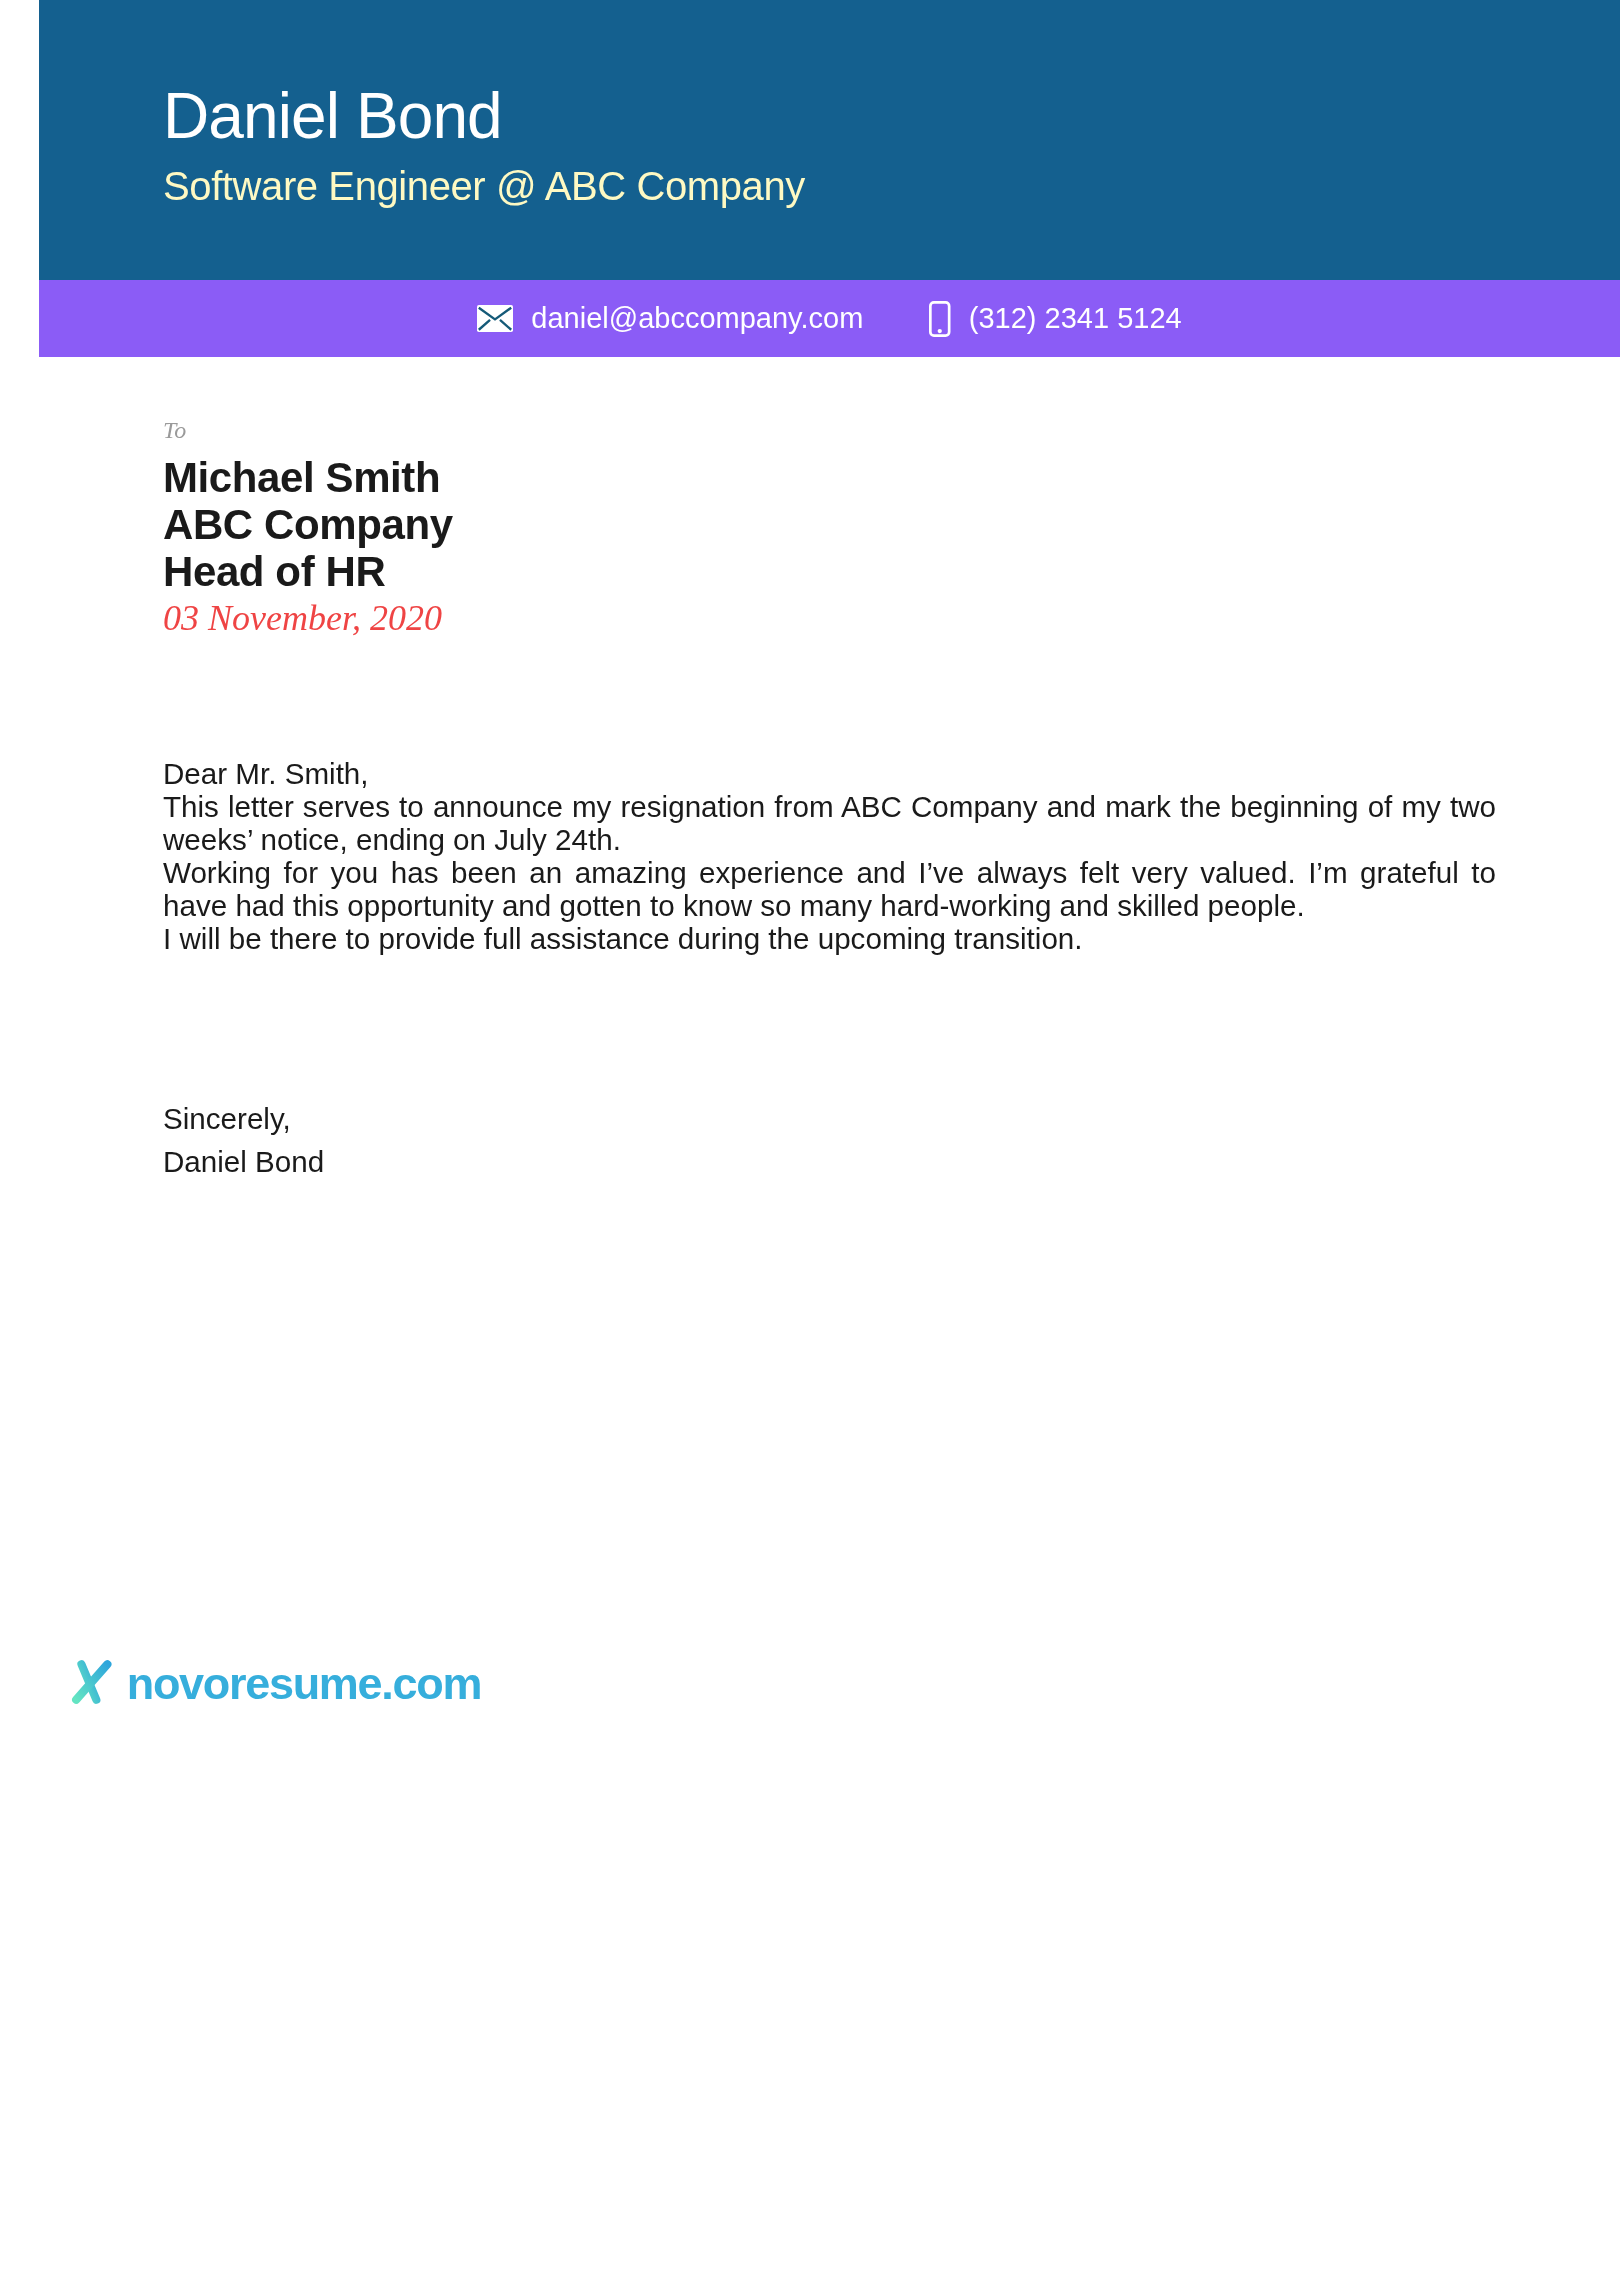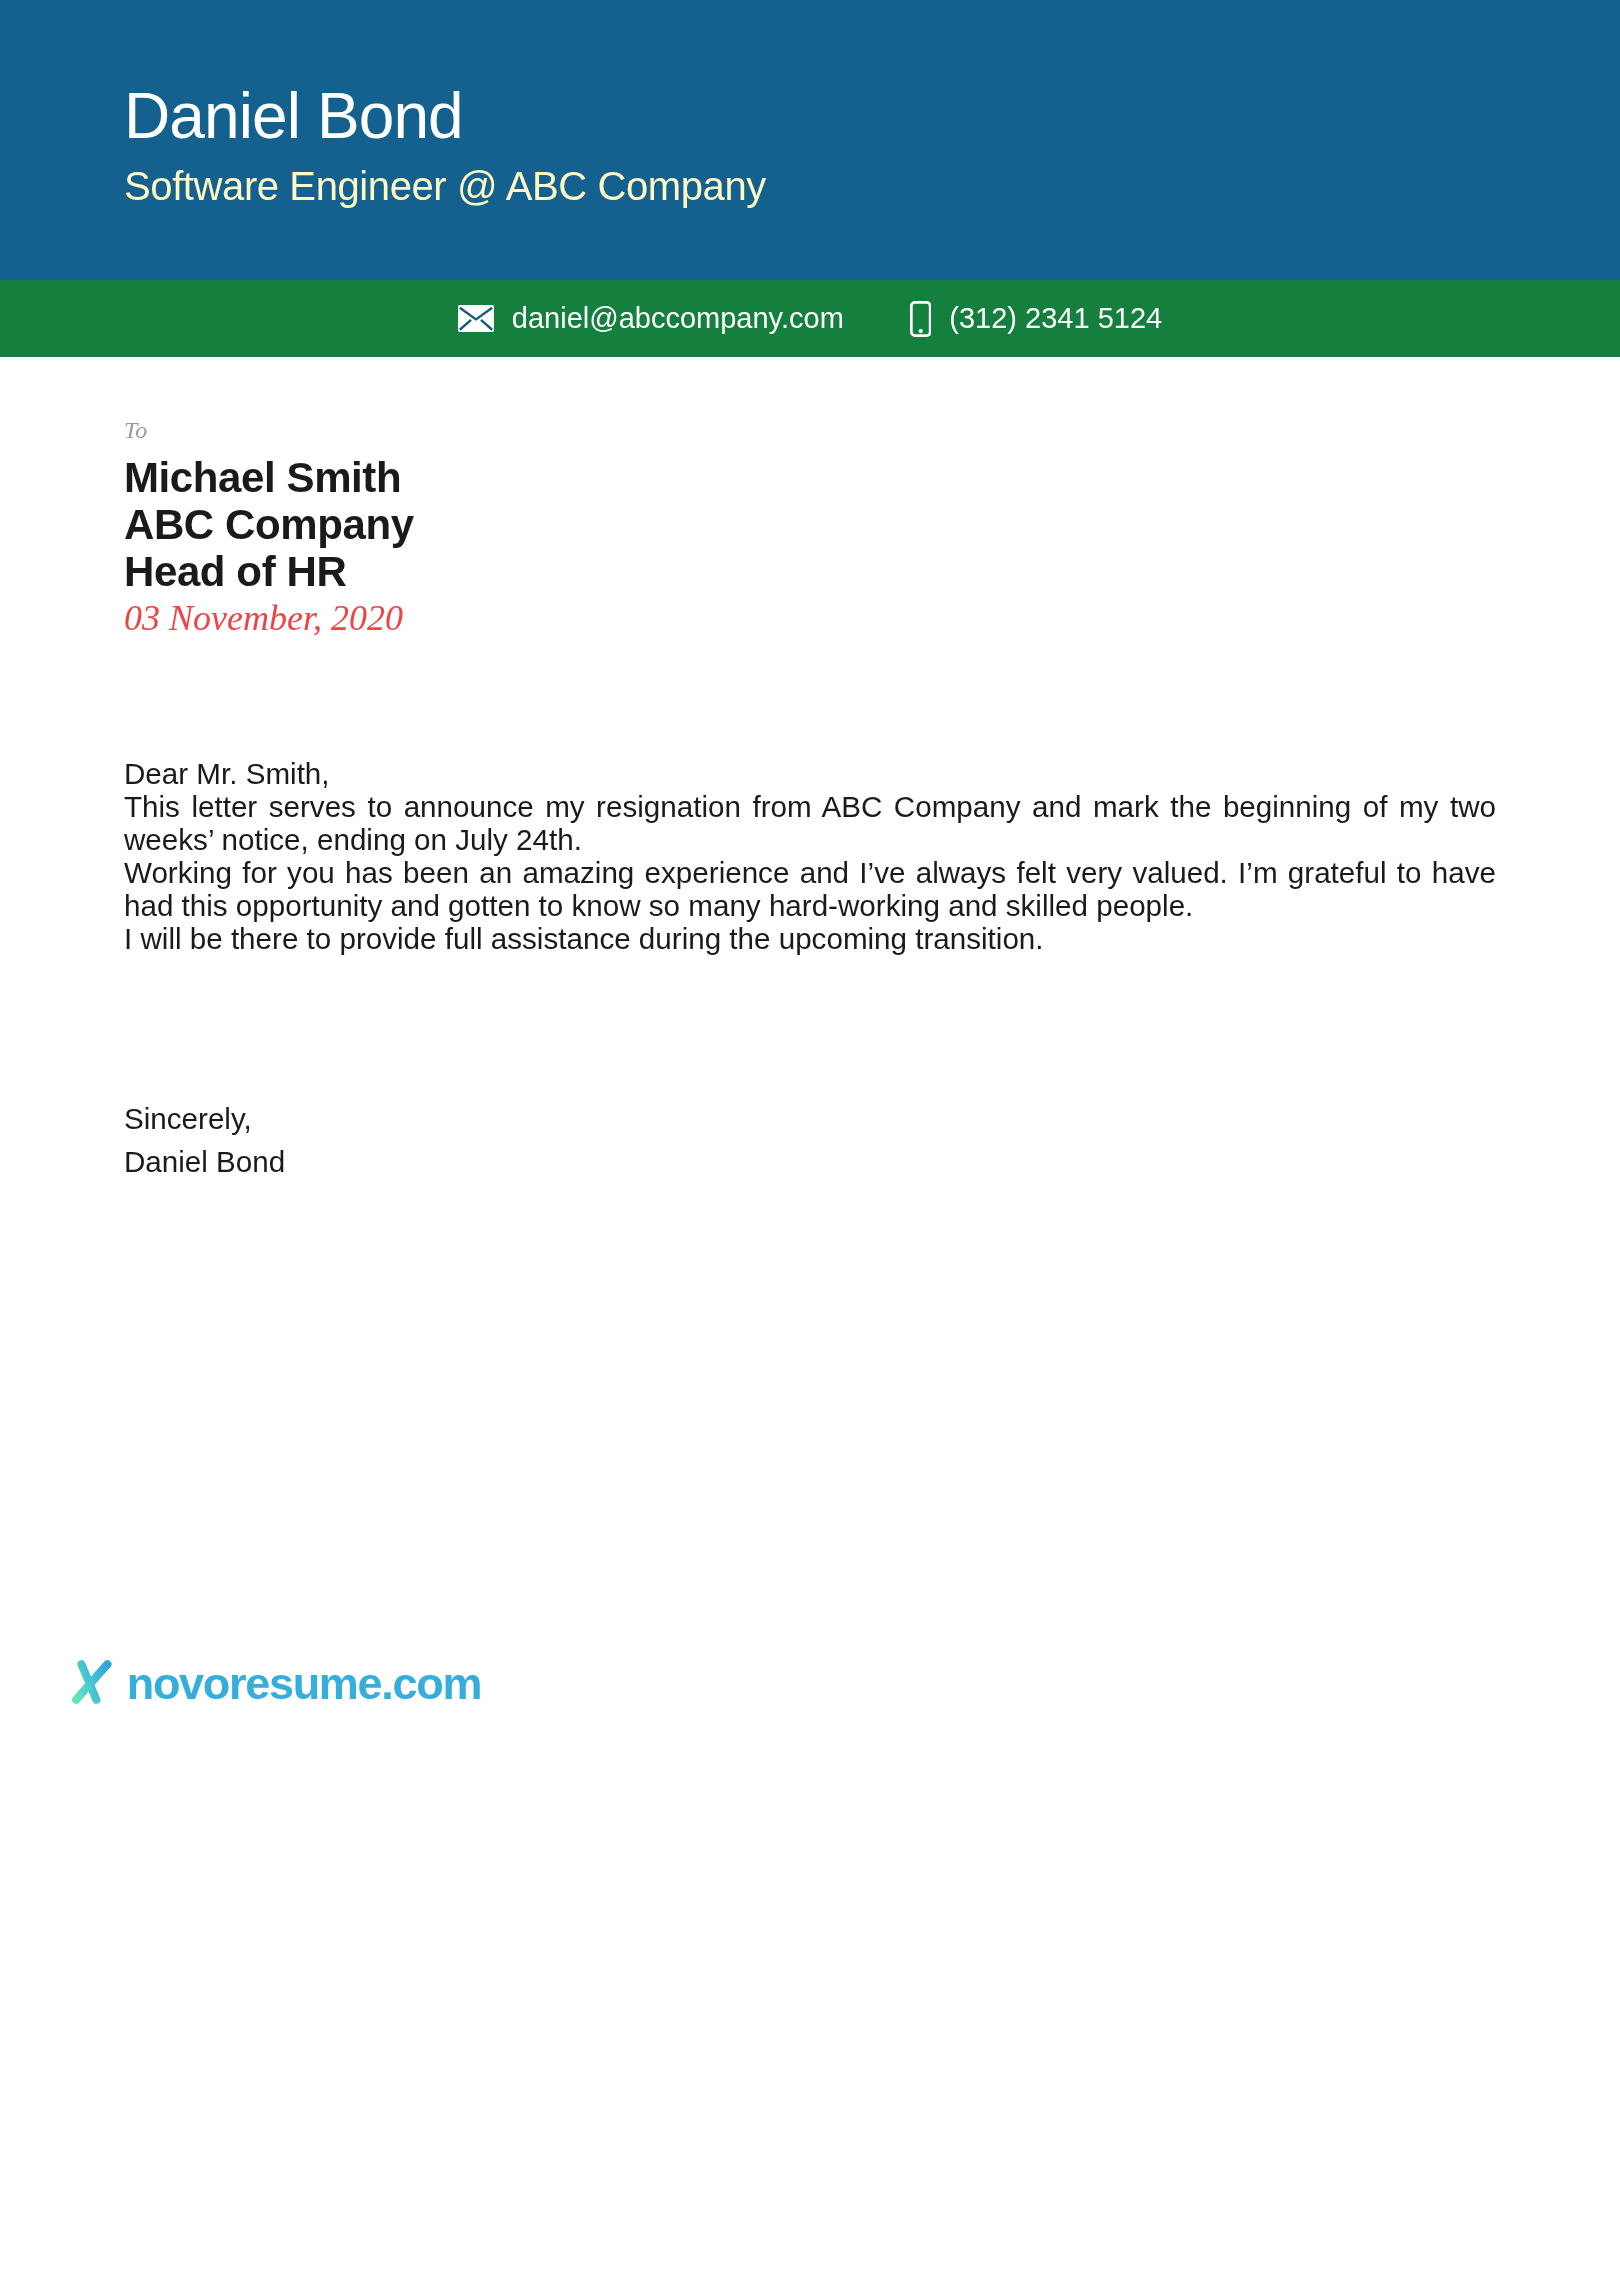--- a/index.html
+++ b/index.html
@@ -4,20 +4,21 @@
 <style>
   * { margin: 0; padding: 0; box-sizing: border-box; }
   html, body { background: #ffffff; }
   .page {
     position: relative;
     width: 1620px;
     height: 1759px;
     background: #ffffff;
     font-family: "Liberation Sans", sans-serif;
     overflow: hidden;
+    padding-left: 39px;
   }
 
   
   .masthead {
     height: 280px;
     background: #14608F;
     padding: 82px 124px 0 124px;
   }
   .person-name {
     color: #ffffff;
@@ -30,21 +31,21 @@
     margin-top: 12.5px;
     color: #fef9c3;
     font-size: 40px;
     font-weight: 400;
     letter-spacing: -0.4px;
   }
 
   
   .contact-bar {
     height: 77px;
-    background: #15803d;
+    background: #8b5cf6;
     display: flex;
     align-items: center;
     justify-content: center;
     gap: 66px;
     color: #ffffff;
     font-size: 29px;
   }
   .contact-item { display: flex; align-items: center; gap: 18px; }
   .contact-item svg { display: block; }
 

